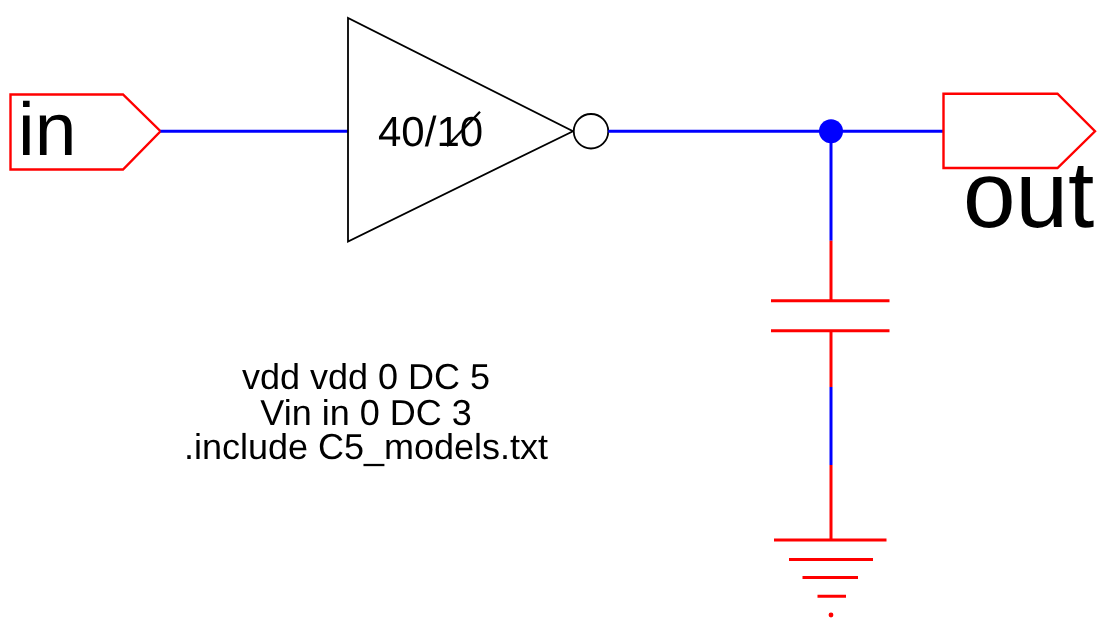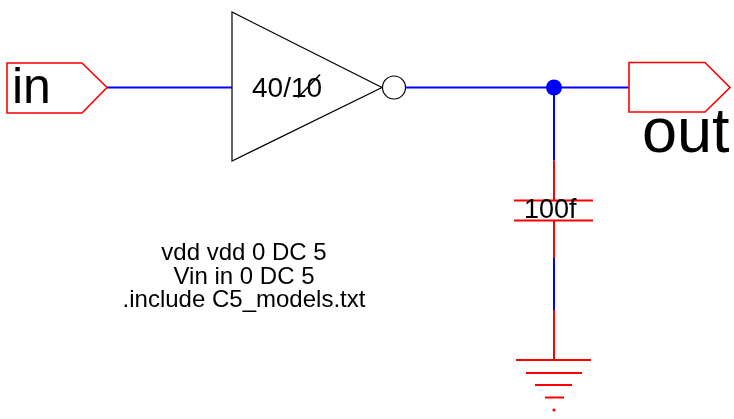--- a/index.html
+++ b/index.html
@@ -112,21 +112,20 @@
 
     <polygon class="port-shape" points="629,62.5 705,62.5 730,87.5 705,112 629,112"></polygon>
   </svg>
 
   <div class="label" style="left:12px; top:61px; font-size:50px;">in</div>
 
   <div class="label" style="left:642px; top:63px; font-size:63px;margin-top:36px;">out</div>
 
   <div class="label" style="left:252px; top:74px; font-size:28px;">40/10</div>
 
-  <div class="label" style="left:524px; top:196px; font-size:27px;">100f</div>
 
   <div class="spice-block">
     <div>vdd vdd 0 DC 5</div>
-    <div>Vin in 0 DC 5</div>
+    <div>Vin in 0 DC 3</div>
     <div>.include C5_models.txt</div>
   </div>
 
 </div>
 
 </body></html>

